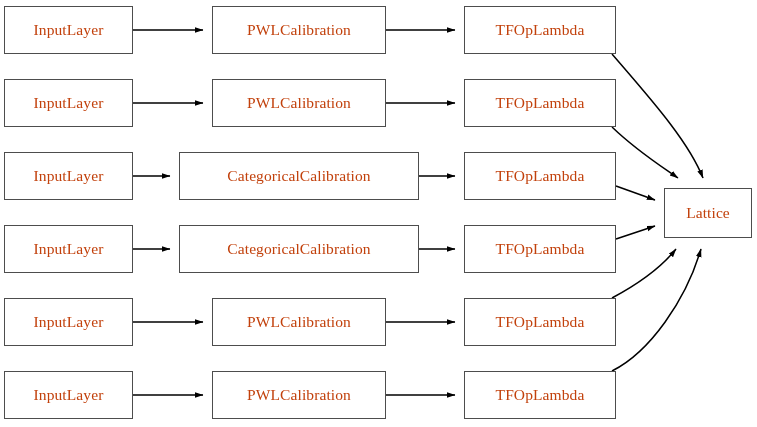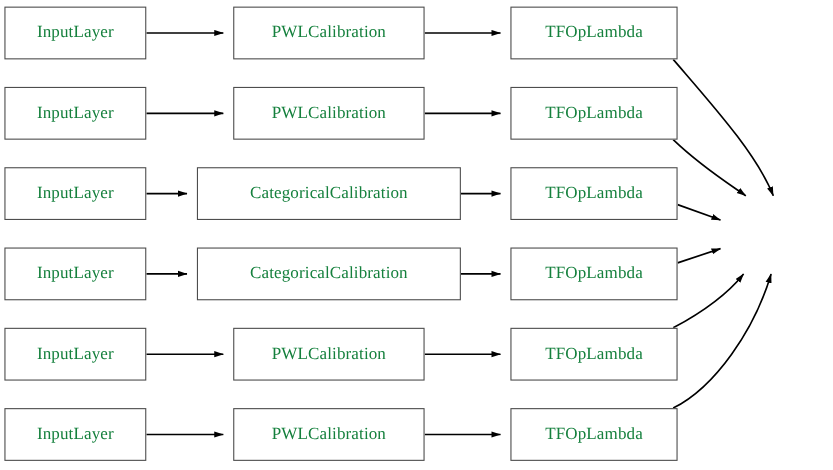--- a/index.html
+++ b/index.html
@@ -26,21 +26,21 @@
     height: 427px;
   }
   .node-box {
     position: absolute;
     box-sizing: border-box;
     border: 1.4px solid #4d4d4d;
     background: #ffffff;
     display: flex;
     align-items: center;
     justify-content: center;
-    color: #15803d;
+    color: #c2410c;
     white-space: nowrap;
     font-size: 15.5px;
     line-height: 1;
     letter-spacing: 0.1px;
   }
   .node-label {
     display: block;
     pointer-events: none;
   }
 </style>
@@ -134,14 +134,17 @@
   <div class="node-box" style="left:464px; top:225px; width:152px; height:48px;">
     <span class="node-label">TFOpLambda</span>
   </div>
   <div class="node-box" style="left:464px; top:298px; width:152px; height:48px;">
     <span class="node-label">TFOpLambda</span>
   </div>
   <div class="node-box" style="left:464px; top:371px; width:152px; height:48px;">
     <span class="node-label">TFOpLambda</span>
   </div>
 
+  <div class="node-box" style="left:664px; top:188px; width:88px; height:50px;">
+    <span class="node-label">Lattice</span>
+  </div>
 
 </div>
 
 </body></html>

